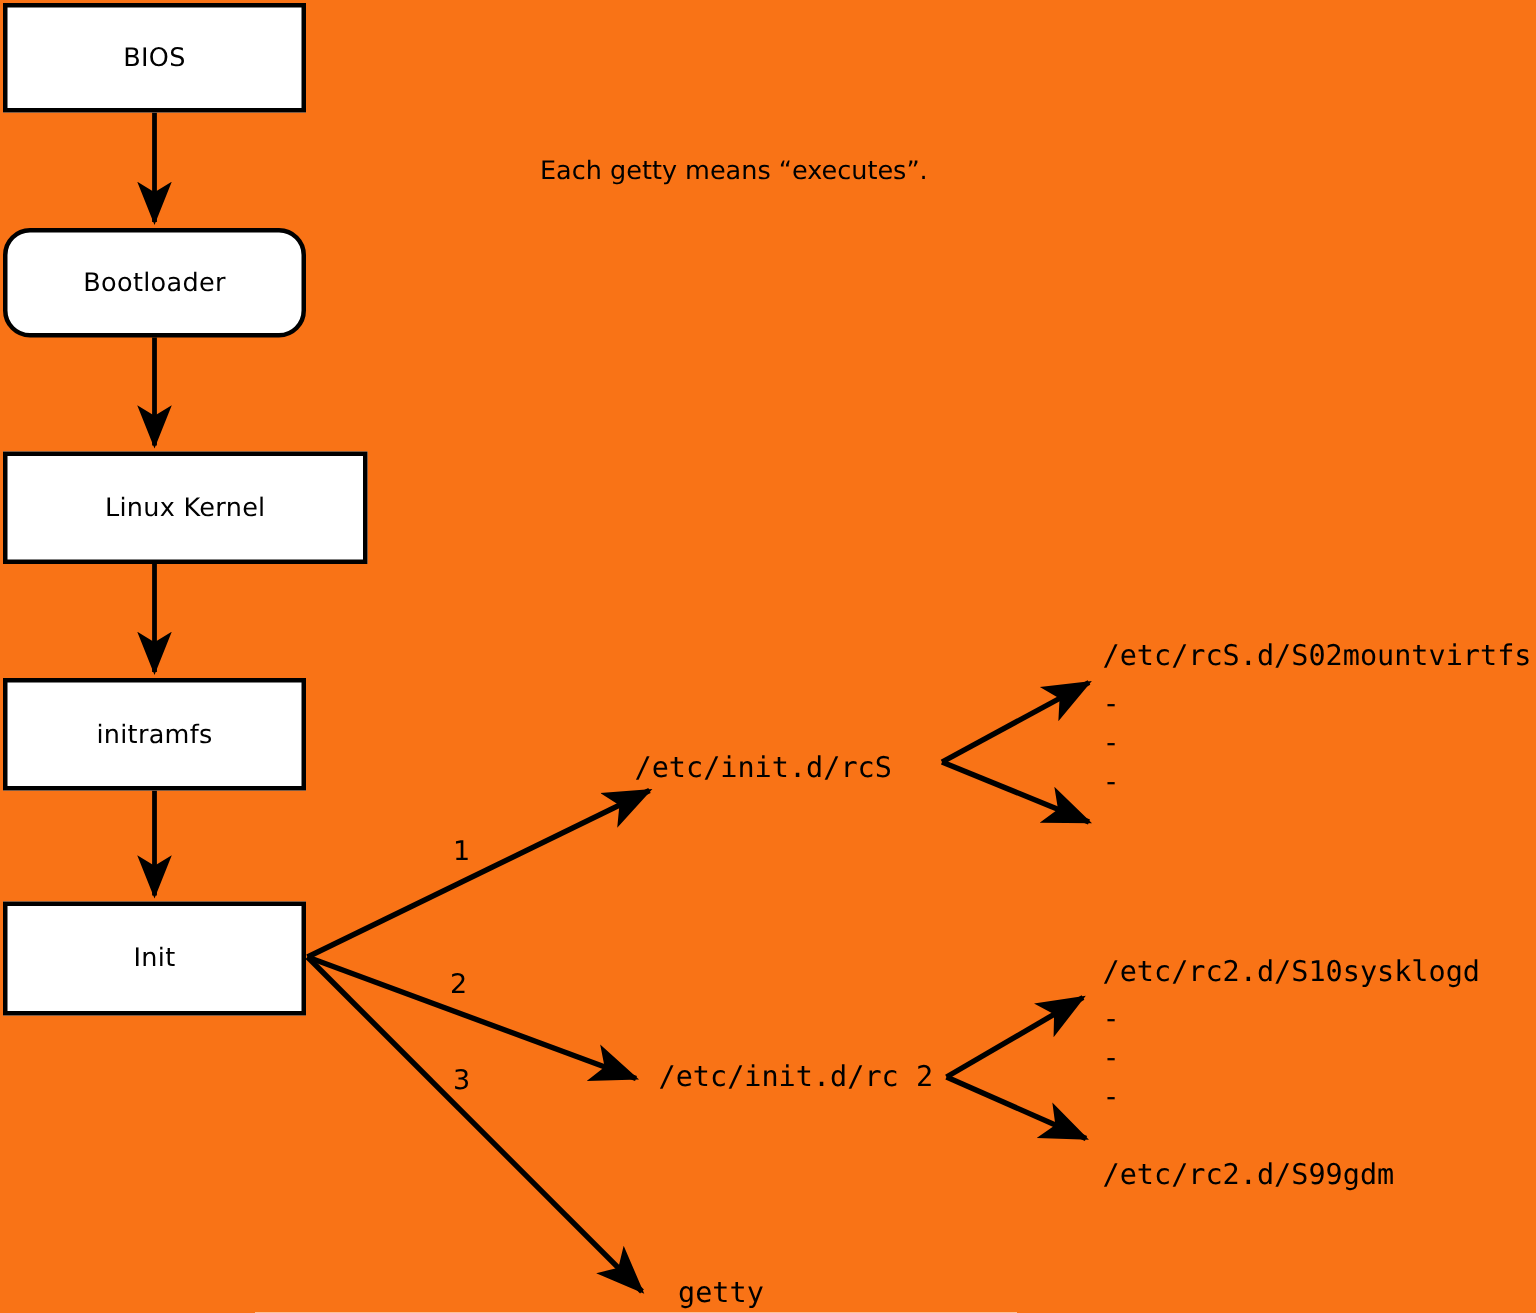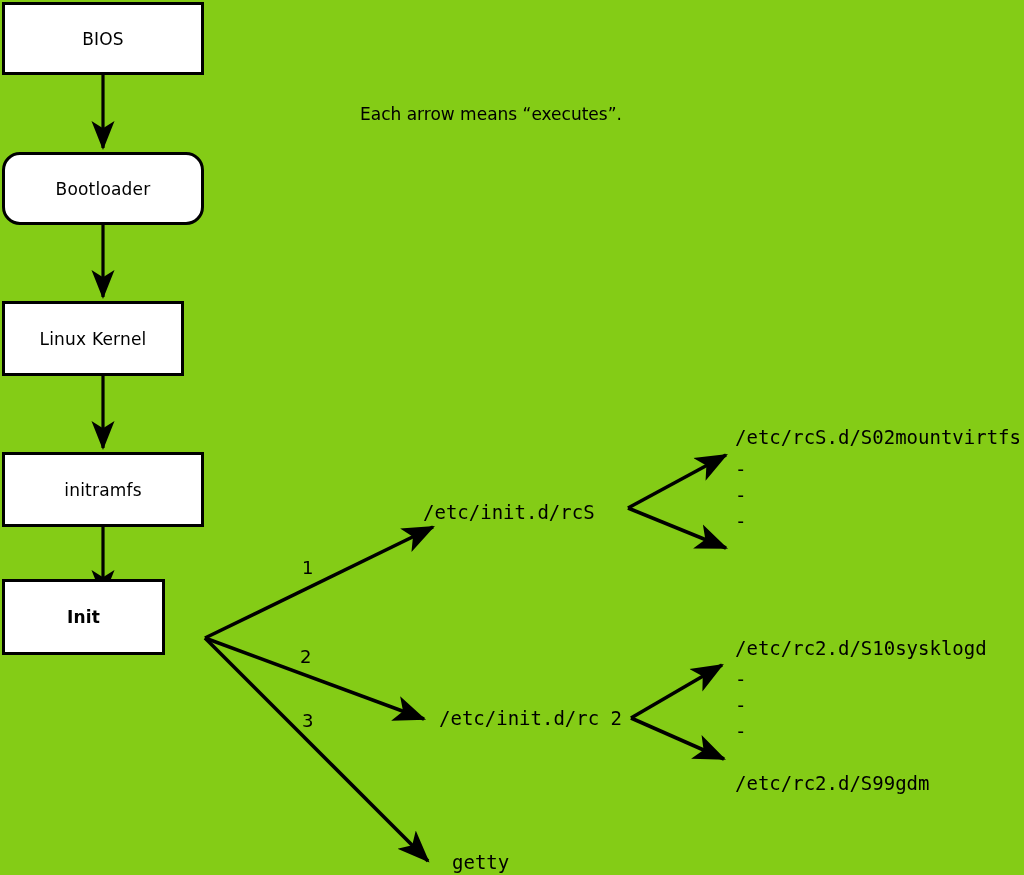--- a/index.html
+++ b/index.html
@@ -9,21 +9,21 @@
   }
   body {
     font-family: "Liberation Sans", sans-serif;
     color: #000000;
   }
   #diagram {
     position: relative;
     width: 1024px;
     height: 875px;
     overflow: hidden;
-    background: #84cc16;
+    background: #f97316;
   }
   #diagram svg {
     position: absolute;
     left: 0;
     top: 0;
     width: 1024px;
     height: 875px;
   }
   .node-box {
     position: absolute;
@@ -106,31 +106,31 @@
       <line x1="631" y1="718" x2="724" y2="759" marker-end="url(#arrowhead)"></line>
     </g>
   </svg>
 
   <div class="node-box" style="left:2px; top:2px; width:202px; height:73px;">
     <span>BIOS</span>
   </div>
   <div class="node-box" style="left:2px; top:152px; width:202px; height:73px;border-radius:18px;">
     <span>Bootloader</span>
   </div>
-  <div class="node-box" style="left:2px; top:301px; width:182px; height:75px;">
+  <div class="node-box" style="left:2px; top:301px; width:243px; height:75px;">
     <span>Linux Kernel</span>
   </div>
   <div class="node-box" style="left:2px; top:452px; width:202px; height:75px;">
     <span>initramfs</span>
   </div>
-  <div class="node-box" style="left:2px; top:579px; width:163px; height:76px;font-weight:bold;">
+  <div class="node-box" style="left:2px; top:601px; width:202px; height:76px;">
     <span>Init</span>
   </div>
 
-  <div class="note-text" style="left:360px; top:104px;">Each arrow means “executes”.</div>
+  <div class="note-text" style="left:360px; top:104px;">Each getty means “executes”.</div>
 
   <div class="edge-number" style="left:302px; top:557px;">1</div>
   <div class="edge-number" style="left:300px; top:646px;">2</div>
   <div class="edge-number" style="left:302px; top:710px;">3</div>
 
   <div class="mono-label" style="left:423px; top:501px;">/etc/init.d/rcS</div>
   <div class="mono-label" style="left:439px; top:707px;">/etc/init.d/rc 2</div>
   <div class="mono-label" style="left:452px; top:851px;">getty</div>
 
   <div class="mono-label" style="left:735px; top:426px;">/etc/rcS.d/S02mountvirtfs</div>

